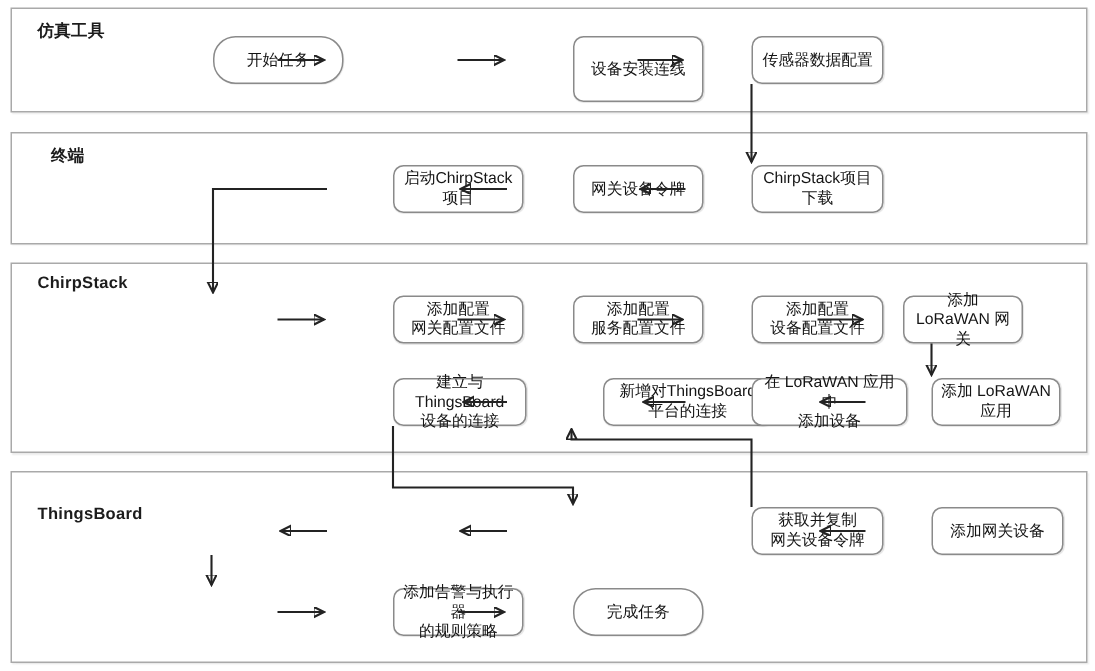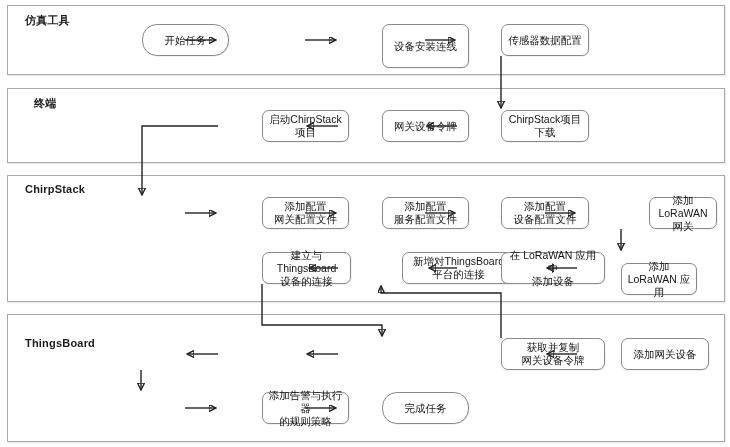--- a/index.html
+++ b/index.html
@@ -54,31 +54,31 @@
   <div class="node" style="left:218px;top:110px;width:87px;height:32px">启动ChirpStack项目</div>
   <div class="node" style="left:338px;top:110px;width:87px;height:32px">网关设备令牌</div>
   <div class="node" style="left:457px;top:110px;width:88px;height:32px">ChirpStack项目下载</div>
 
   <div class="node" style="left:218px;top:197px;width:87px;height:32px">添加配置
 网关配置文件</div>
   <div class="node" style="left:338px;top:197px;width:87px;height:32px">添加配置
 服务配置文件</div>
   <div class="node" style="left:457px;top:197px;width:88px;height:32px">添加配置
 设备配置文件</div>
-  <div class="node" style="left:605px;top:197px;width:68px;height:32px">添加 LoRaWAN 网关</div>
+  <div class="node" style="left:558px;top:197px;width:80px;height:32px">添加 LoRaWAN 网关</div>
 
   <div class="node" style="left:218px;top:252px;width:89px;height:32px">建立与ThingsBoard
 设备的连接</div>
   <div class="node" style="left:358px;top:252px;width:113px;height:32px">新增对ThingsBoard
 平台的连接</div>
   <div class="node" style="left:457px;top:252px;width:104px;height:32px">在 LoRaWAN 应用中
 添加设备</div>
-  <div class="node" style="left:577px;top:263px;width:76px;height:32px">添加 LoRaWAN 应用</div>
+  <div class="node" style="left:577px;top:252px;width:86px;height:32px">添加 LoRaWAN 应用</div>
 
-  <div class="node" style="left:457px;top:338px;width:104px;height:32px">获取并复制
+  <div class="node" style="left:457px;top:338px;width:88px;height:32px">获取并复制
 网关设备令牌</div>
   <div class="node" style="left:577px;top:338px;width:88px;height:32px">添加网关设备</div>
 
   <div class="node" style="left:218px;top:392px;width:87px;height:32px">添加告警与执行器
 的规则策略</div>
   <div class="node terminator" style="left:338px;top:392px;width:87px;height:32px">完成任务</div>
 
   <svg class="wires" viewBox="0 0 730 447">
     <defs>
       <marker id="ah" markerWidth="8" markerHeight="8" refX="7" refY="3.5" orient="auto" markerUnits="userSpaceOnUse">

